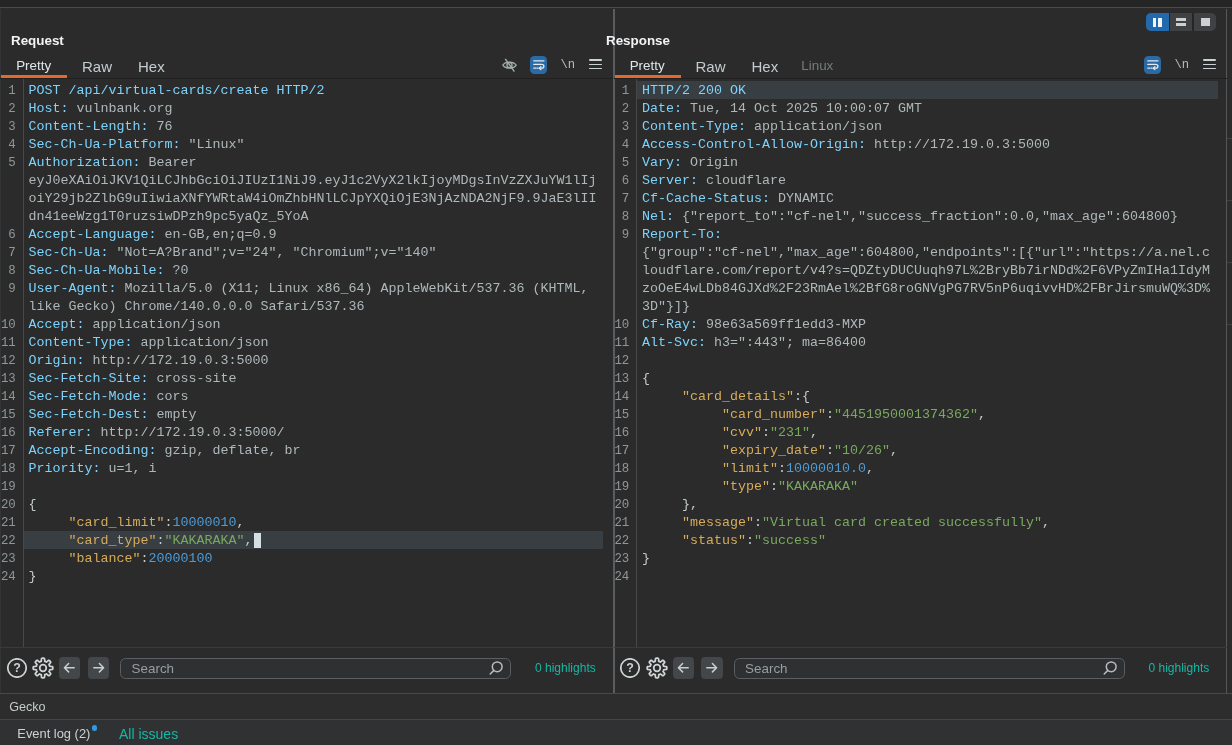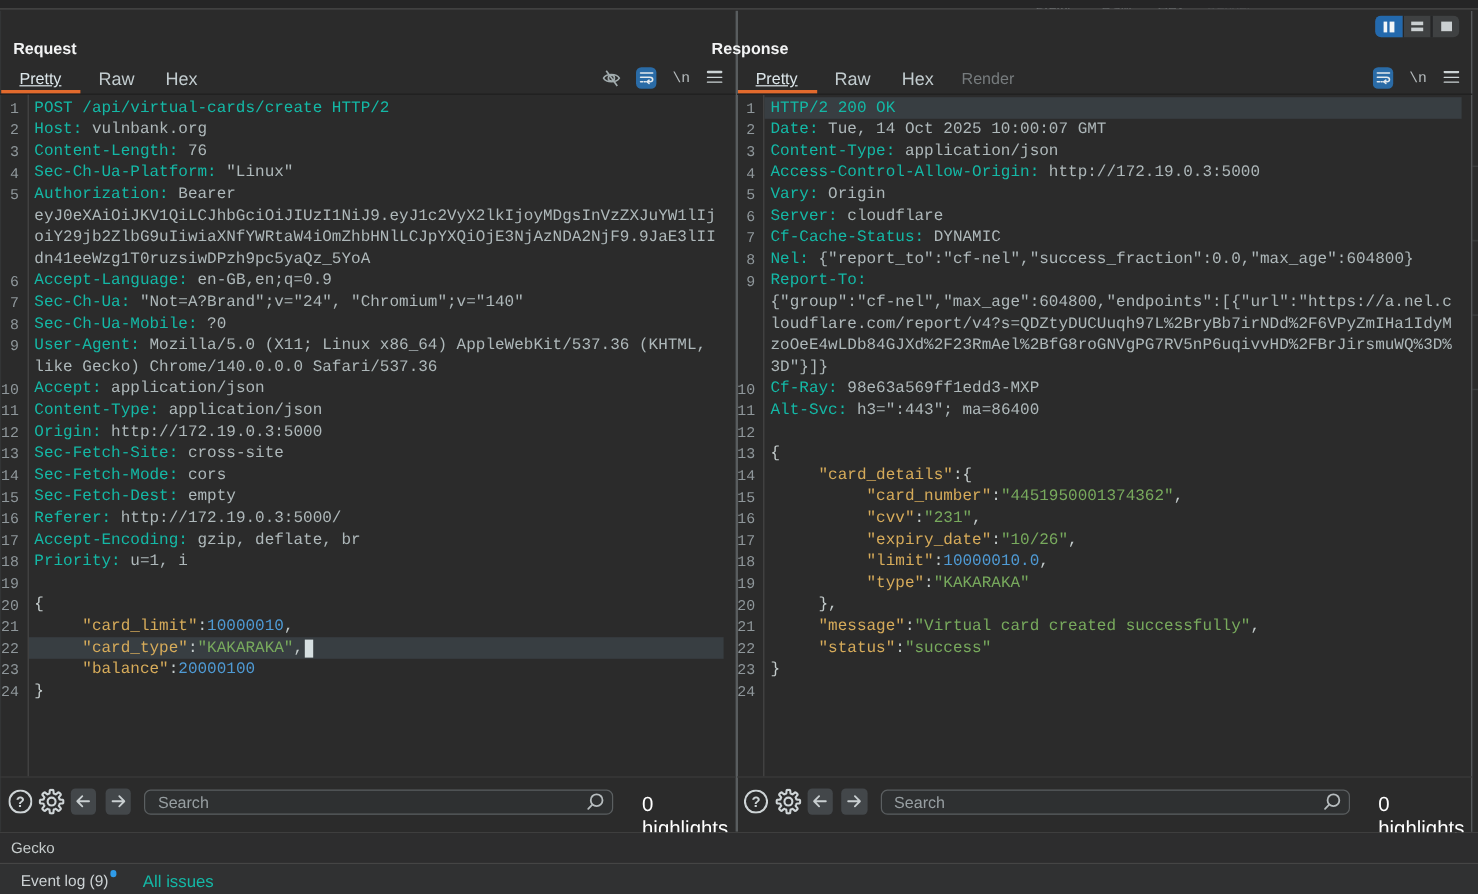--- a/index.html
+++ b/index.html
@@ -1,32 +1,32 @@
 <!DOCTYPE html>
 <html><head><meta charset="utf-8"><style>
 * { margin:0; padding:0; box-sizing:border-box; }
 html,body { width:1232px; height:745px; overflow:hidden; background:#2b2b2b;
   font-family:"Liberation Sans",sans-serif; }
 .abs { position:absolute; }
 #root { position:relative; width:1170px; height:745px; transform:translateZ(0); }
 .title { font-size:13.4px; font-weight:bold; color:#f2f3f4; }
-.tabsel { font-size:13.4px; color:#dde7eb;text-decoration:underline; }
+.tabsel { font-size:13.4px; color:#dde7eb; }
 .tab { font-size:15px; color:#c2cccf; }
 .tabdis { font-size:13.4px; color:#767b7d; }
 .gut { font:12.4px "Liberation Mono",monospace; line-height:18px; text-align:right; color:#8f979b; }
 .gut .row { height:18px; }
 .code { font:13.333px "Liberation Mono",monospace; line-height:18px; white-space:pre; }
 .code .row { height:18px; }
-.hn { color:#14b8a6; }
+.hn { color:#7dd3fc; }
 .hv { color:#aeb8ba; }
 .p  { color:#c4cccc; }
 .k  { color:#d6ab5a; }
 .s  { color:#78aa5d; }
 .n  { color:#4f9bd5;text-align:center; }
-.hl { font-size:17px; color:#ffffff; }
+.hl { font-size:12px; color:#14b8a6; }
 </style></head>
 <body>
 <div id="root">
 
 <div class="abs" style="left:0;top:0;width:1232px;height:7.4px;background:#252526"></div>
 <div class="abs" style="left:0;top:7.4px;width:1232px;height:1.1px;background:#4a4a4a"></div>
 
 <div class="abs" style="left:613.3px;top:8.5px;width:1.5px;height:684.8px;background:#595d5f"></div>
 <div class="abs" style="left:1225.7px;top:8.5px;width:1.5px;height:684.8px;background:#55585a"></div>
 <div class="abs" style="left:0;top:8.5px;width:1px;height:684.8px;background:#333536"></div>
@@ -119,25 +119,25 @@
       </g>
     </svg>
     <div class="abs" style="left:120.1px;top:657.6px;width:391px;height:21.6px;background:#2e3031;border:1.2px solid #5b5f61;border-radius:5.5px"></div>
 <div class="abs" style="left:131.6px;top:661px;font:13.4px 'Liberation Sans',sans-serif;color:#979ea1">Search</div>
 <svg class="abs" style="left:486.1px;top:658.5px" width="20" height="20" viewBox="0 0 20 20">
 <circle cx="11.2" cy="7.8" r="4.9" fill="none" stroke="#b6bcbe" stroke-width="1.5"></circle>
 <path d="M7.6 11.6 L4.2 15" stroke="#b6bcbe" stroke-width="1.5" fill="none" stroke-linecap="round"></path>
 </svg>
     <div class="abs hl" style="left:535px;top:661.2px;width:80px;text-align:left">0 highlights</div>
 
-<div class="abs title" style="left:593px;top:33.2px">Response</div>
+<div class="abs title" style="left:606px;top:33.2px">Response</div>
     <div class="abs tabsel" style="left:629.7px;top:58.2px">Pretty</div>
     <div class="abs tab" style="left:695.5px;top:58.2px">Raw</div>
     <div class="abs tab" style="left:751.5px;top:58.2px">Hex</div>
-    <div class="abs tabdis" style="left:801.3px;top:58.2px">Render</div>
+    <div class="abs tabdis" style="left:801.3px;top:58.2px">Linux</div>
     <div class="abs" style="left:614.8px;top:74.5px;width:66.1px;height:3px;background:#e26a2d"></div>
     <div class="abs" style="left:613.5px;top:78px;width:613.4px;height:1.2px;background:#202020"></div>
 <div class="abs" style="left:1145.5px;top:12.8px;width:70.3px;height:18.0px;background:#3f4142;border-radius:5px"></div>
     <div class="abs" style="left:1145.5px;top:12.8px;width:23.4px;height:18.0px;background:#2369ad;border-radius:5px 0 0 5px"></div>
     <div class="abs" style="left:1152.5px;top:17.6px;width:3.3px;height:9px;background:#f2f6f8"></div>
     <div class="abs" style="left:1158.4px;top:17.6px;width:3.3px;height:9px;background:#f2f6f8"></div>
     <div class="abs" style="left:1168.9px;top:12.8px;width:1.2px;height:18.0px;background:#252627"></div>
     <div class="abs" style="left:1192.4px;top:12.8px;width:1.2px;height:18.0px;background:#252627"></div>
     <div class="abs" style="left:1175.8px;top:18.3px;width:10.2px;height:2.8px;background:#cbd0d2"></div>
     <div class="abs" style="left:1175.8px;top:22.9px;width:10.2px;height:2.8px;background:#cbd0d2"></div>
@@ -217,15 +217,15 @@
 <path d="M7.6 11.6 L4.2 15" stroke="#b6bcbe" stroke-width="1.5" fill="none" stroke-linecap="round"></path>
 </svg>
     <div class="abs hl" style="left:1148.5px;top:661.2px;width:80px;text-align:left">0 highlights</div>
 
 <div class="abs" style="left:0;top:693.2px;width:1232px;height:1.2px;background:#4a4a4a"></div>
 <div class="abs" style="left:0;top:694.4px;width:1232px;height:24.2px;background:#2d2d2e"></div>
 <div class="abs" style="left:9.2px;top:700.3px;font-size:12.6px;color:#c6cccc">Gecko</div>
 
 <div class="abs" style="left:0;top:718.6px;width:1232px;height:1.2px;background:#454545"></div>
 <div class="abs" style="left:0;top:719.8px;width:1232px;height:25.2px;background:#303132"></div>
-<div class="abs" style="left:17.3px;top:725.8px;font-size:12.9px;color:#ccd2d4">Event log (9)</div>
+<div class="abs" style="left:17.3px;top:725.8px;font-size:12.9px;color:#ccd2d4">Event log (2)</div>
 <div class="abs" style="left:91.8px;top:725px;width:5.6px;height:5.6px;border-radius:50%;background:#2f9be8"></div>
 <div class="abs" style="left:119px;top:725.8px;font-size:14px;color:#14b8a6">All issues</div>
 </div>
 </body></html>

